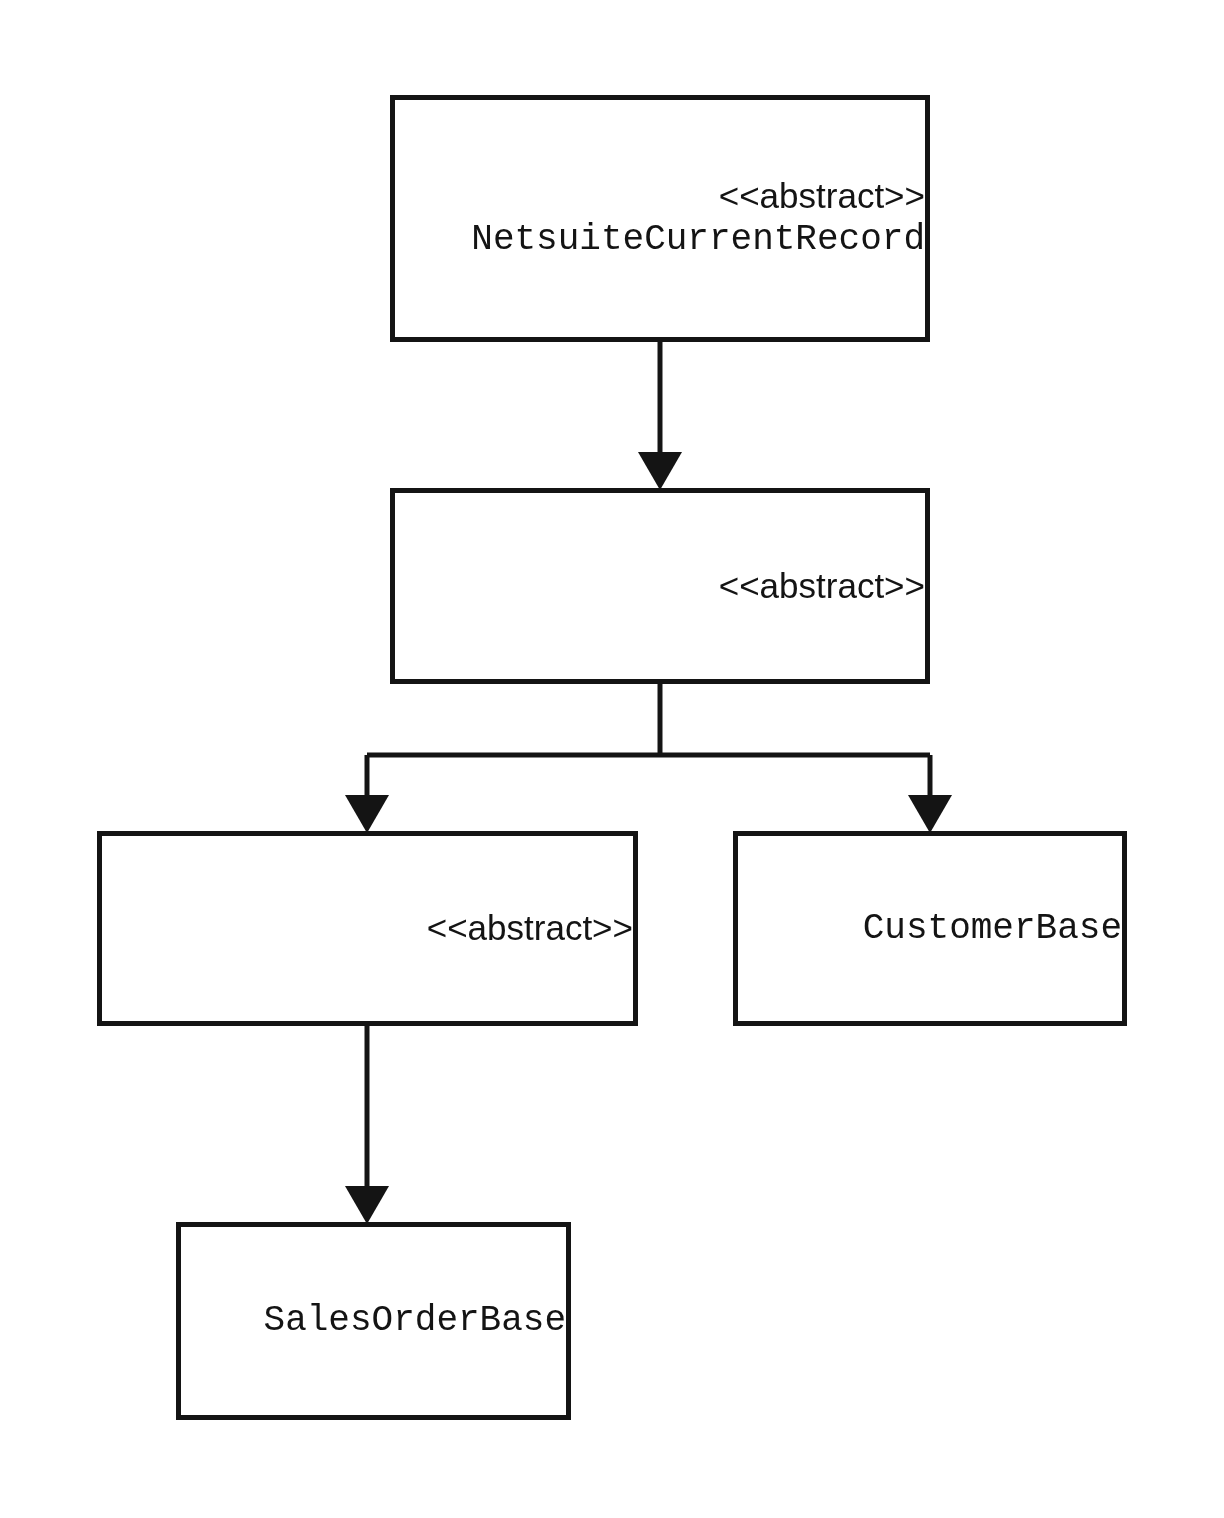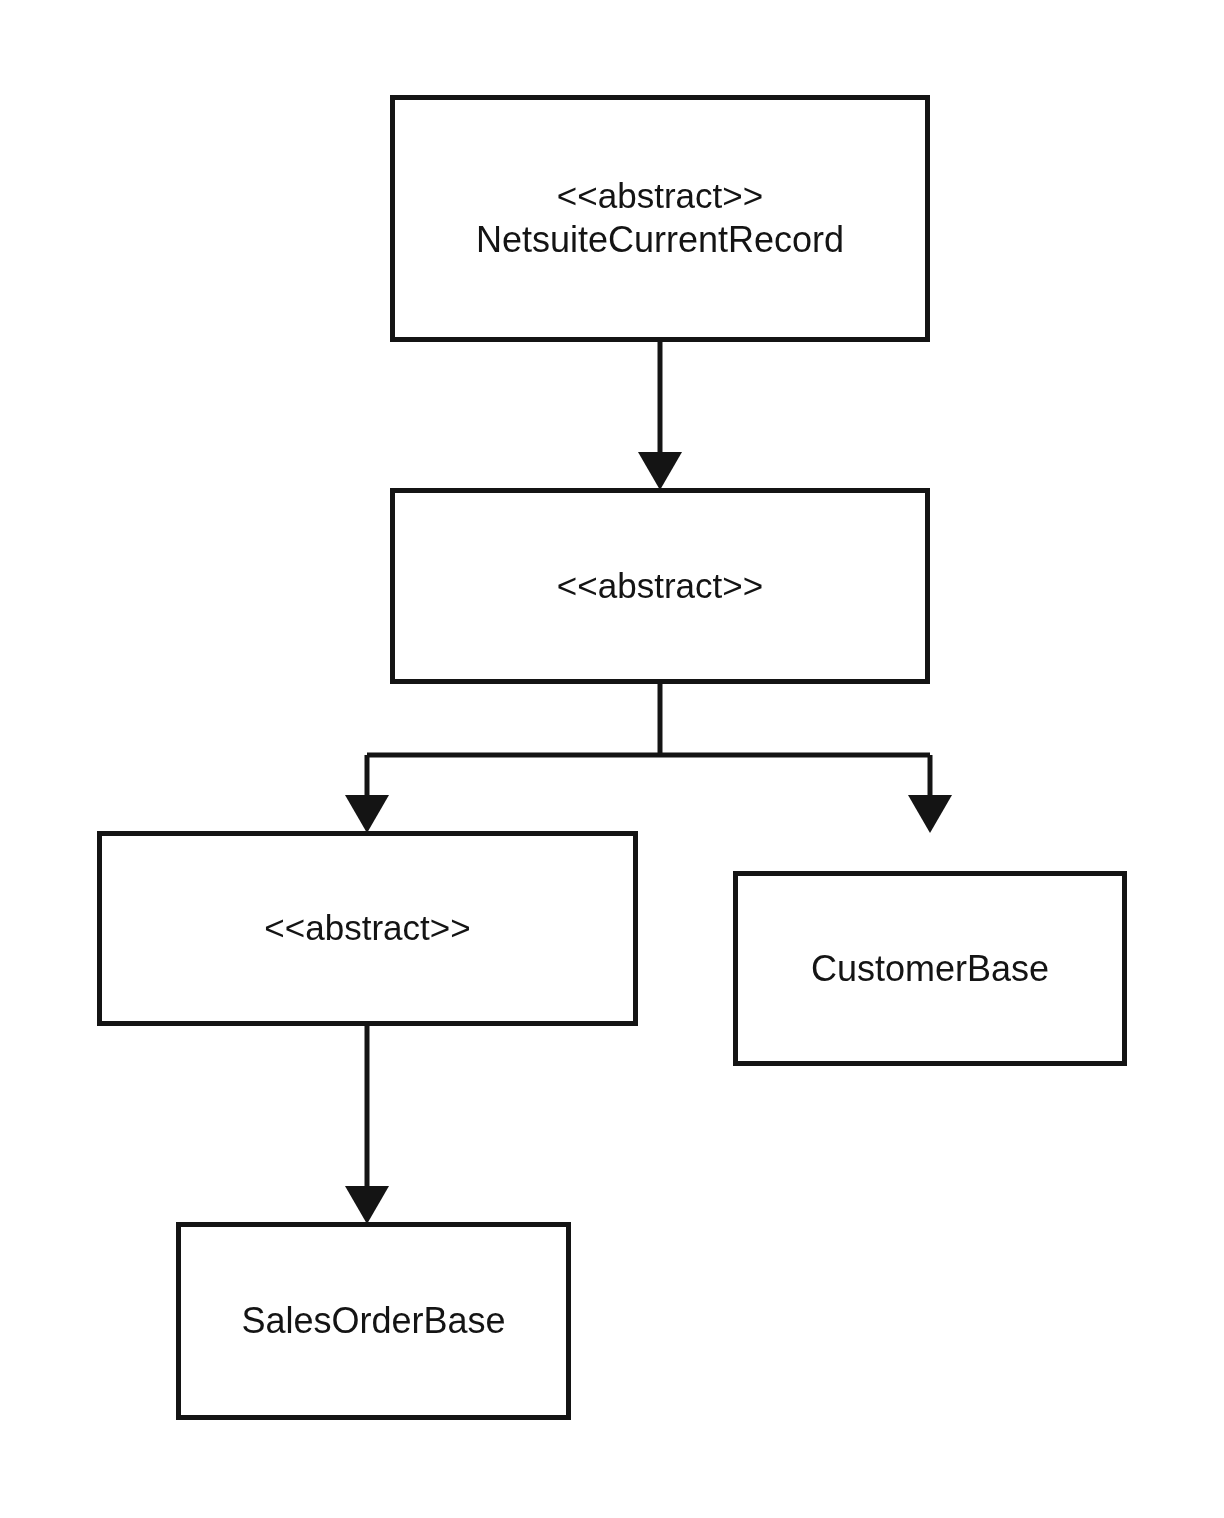--- a/index.html
+++ b/index.html
@@ -25,43 +25,44 @@
     width: 1224px;
     height: 1518px;
   }
   .uml-class-box {
     position: absolute;
     box-sizing: border-box;
     background: #ffffff;
     border: 5px solid #141414;
     display: flex;
     flex-direction: column;
-    align-items: center;
+    align-items: flex-end;
     justify-content: center;
     text-align: center;
     color: #141414;
     z-index: 2;
   }
   .stereotype-label {
     font-size: 35px;
     line-height: 1.22;
     letter-spacing: 0px;
     white-space: nowrap;
   }
   .class-name-label {
     font-size: 36px;
     line-height: 1.22;
     letter-spacing: 0px;
     white-space: nowrap;
+    font-family: Liberation Mono, monospace;
   }
   
   #box-netsuite-current-record { left: 390px; top: 95px;  width: 540px; height: 247px; }
   #box-netsuite-record         { left: 390px; top: 488px; width: 540px; height: 196px; }
   #box-transaction-base        { left: 97px;  top: 831px; width: 541px; height: 195px; }
-  #box-customer-base           { left: 733px; top: 831px; width: 394px; height: 195px; margin-top: 40px; }
+  #box-customer-base           { left: 733px; top: 831px; width: 394px; height: 195px; }
   #box-sales-order-base        { left: 170px; top: 1222px; width: 395px; height: 198px; margin-left: 6px; }
 </style>
 </head>
 <body>
 
 <div id="diagram-canvas">
 
   <svg id="edge-layer" viewBox="0 0 1224 1518" width="1224" height="1518" xmlns="http://www.w3.org/2000/svg">
 
     <g>

